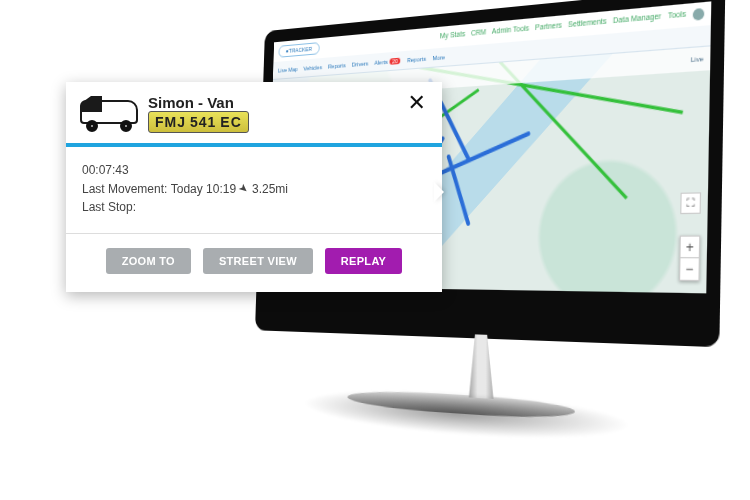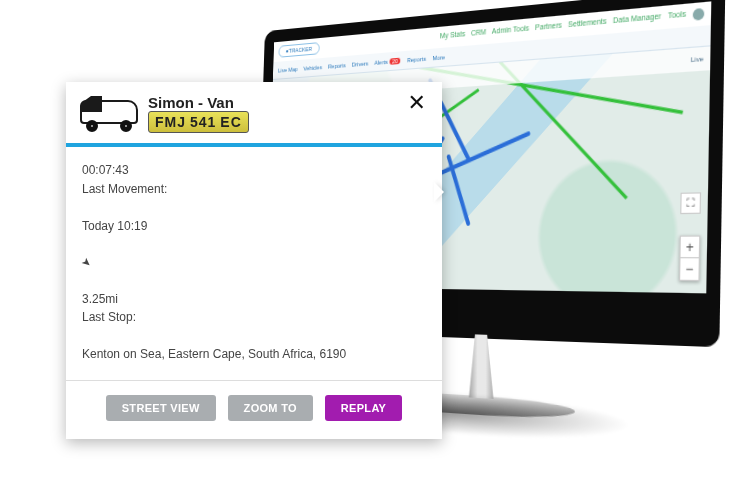--- a/index.html
+++ b/index.html
@@ -82,21 +82,21 @@
   .van .w1{ left:6px;} .van .w2{ right:6px;}
   .title-col{ flex:1; }
   .v-title{ font-size:15px; font-weight:bold; color:#222; }
   .plate{ display:inline-flex; align-items:center; gap:4px; padding:2px 6px;
           background:linear-gradient(180deg,#e9e25a,#cdbf3c); border:1px solid #555;
           border-radius:3px; font-size:14px; font-weight:bold; letter-spacing:1px;
           color:#222;}
   .close{ font-size:22px; line-height:18px; color:#111; cursor:pointer; padding:0 2px;}
   .accent{ height:4px; background:#1fa4df; }
   .card-body{ padding:14px 16px 16px 16px; font-size:12px; color:#444; line-height:1.55;}
-  .row{ display:flex; align-items:flex-start; gap:0; flex-wrap:wrap;flex-direction:column;}
+  .row{ display:flex; align-items:center; gap:0; flex-wrap:wrap;}
   .arrow{ display:inline-block; transform:rotate(40deg); font-size:11px;}
   .divider{ height:1px; background:#ddd; margin:0;}
   .card-actions{ display:flex; gap:12px; justify-content:center; padding:14px 16px 18px 16px;}
   .btn{ font-size:11px; font-weight:bold; letter-spacing:.3px; color:#fff;
         padding:7px 16px; border-radius:3px; border:none; cursor:pointer;}
   .btn-muted{ background:#a9adb0;}
   .btn-primary{ background:#a21caf;}
 </style>
 </head>
 <body>
@@ -183,24 +183,23 @@
   <div class="card-body">
     <div>00:07:43</div>
     <div class="row">
       <span>Last Movement:</span>&nbsp;
       <span>Today 10:19</span>&nbsp;
       <span class="arrow">➤</span>&nbsp;
       <span>3.25mi</span>
     </div>
     <div class="row">
       <span>Last Stop:</span>&nbsp;
-      <span>Kenton on Sea, Eastern Cape, South Africa, 6190</span>
     </div>
   </div>
 
   <div class="divider"></div>
 
   <div class="card-actions">
+    <button class="btn btn-muted">ZOOM TO</button>
     <button class="btn btn-muted">STREET VIEW</button>
-    <button class="btn btn-muted">ZOOM TO</button>
     <button class="btn btn-primary">REPLAY</button>
   </div>
 </div>
 
 </body></html>

